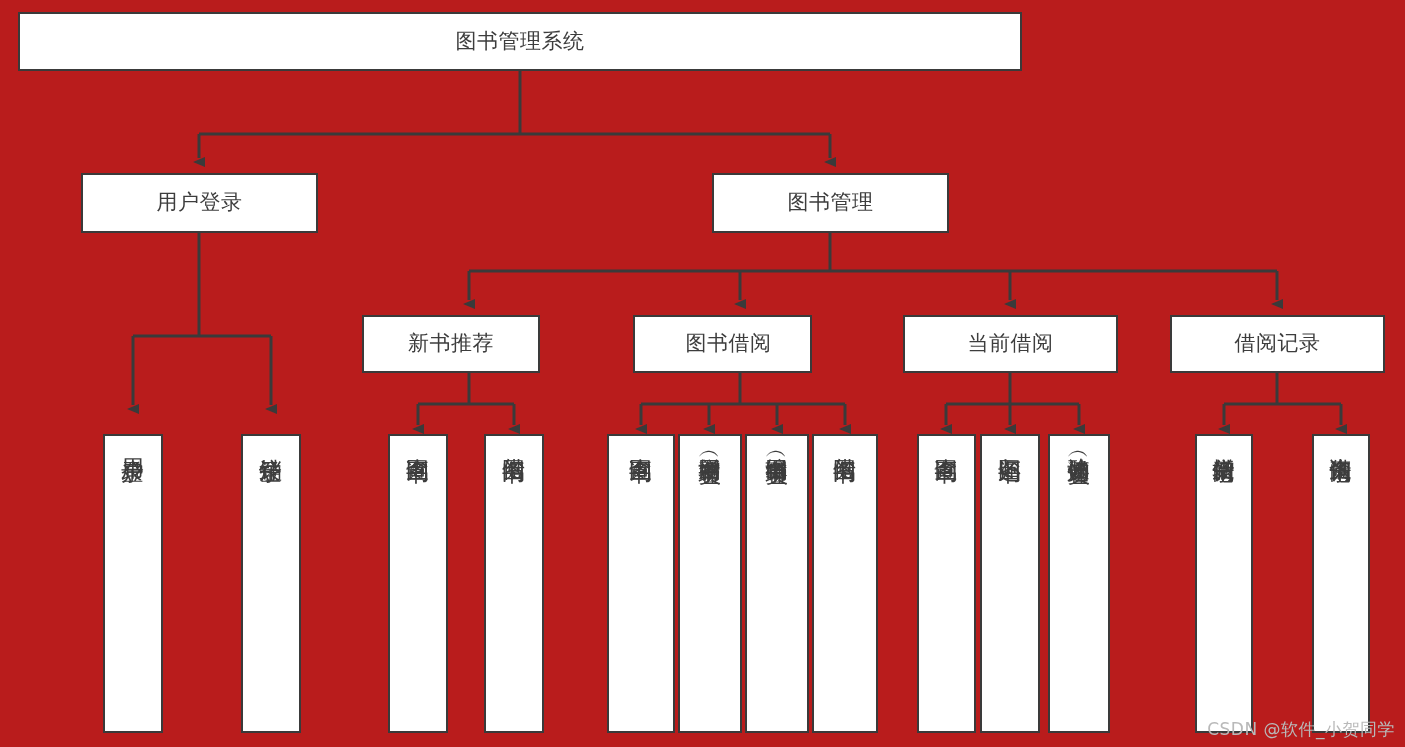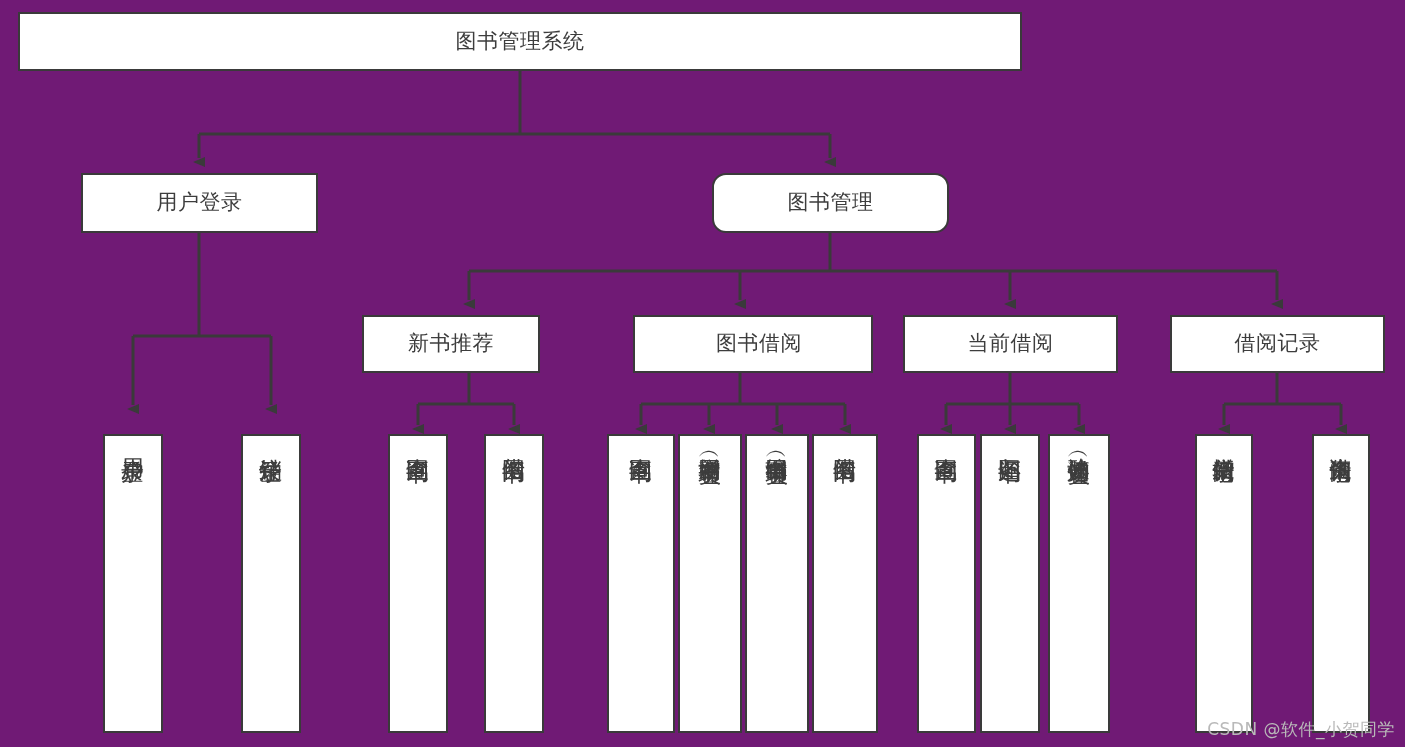--- a/index.html
+++ b/index.html
@@ -8,21 +8,21 @@
     padding: 0;
     background: #ffffff;
   }
   body {
     font-family: "DejaVu Sans", "Liberation Sans", sans-serif;
   }
   #diagram-root {
     position: relative;
     width: 1405px;
     height: 747px;
-    background: #701a75;
+    background: #b91c1c;
     overflow: hidden;
   }
   #diagram-svg {
     position: absolute;
     left: 0;
     top: 0;
     width: 1405px;
     height: 747px;
   }
   .node {
@@ -132,28 +132,28 @@
     </g>
   </svg>
 
   <div class="node h" style="left:18px; top:12px; width:1004px; height:59px;">
     <span class="node-label">图书管理系统</span>
   </div>
 
   <div class="node h" style="left:81px; top:173px; width:237px; height:60px;">
     <span class="node-label">用户登录</span>
   </div>
-  <div class="node h" style="left:712px; top:173px; width:237px; height:60px;border-radius:14px;">
+  <div class="node h" style="left:712px; top:173px; width:237px; height:60px;">
     <span class="node-label">图书管理</span>
   </div>
 
   <div class="node h" style="left:362px; top:315px; width:178px; height:58px;">
     <span class="node-label">新书推荐</span>
   </div>
-  <div class="node h" style="left:633px; top:315px; width:240px; height:58px;padding-left:12px;">
+  <div class="node h" style="left:633px; top:315px; width:179px; height:58px;padding-left:12px;">
     <span class="node-label">图书借阅</span>
   </div>
   <div class="node h" style="left:903px; top:315px; width:215px; height:58px;">
     <span class="node-label">当前借阅</span>
   </div>
   <div class="node h" style="left:1170px; top:315px; width:215px; height:58px;">
     <span class="node-label">借阅记录</span>
   </div>
 
   <div class="node v" style="left:103px; top:434px; width:60px; height:299px;">

